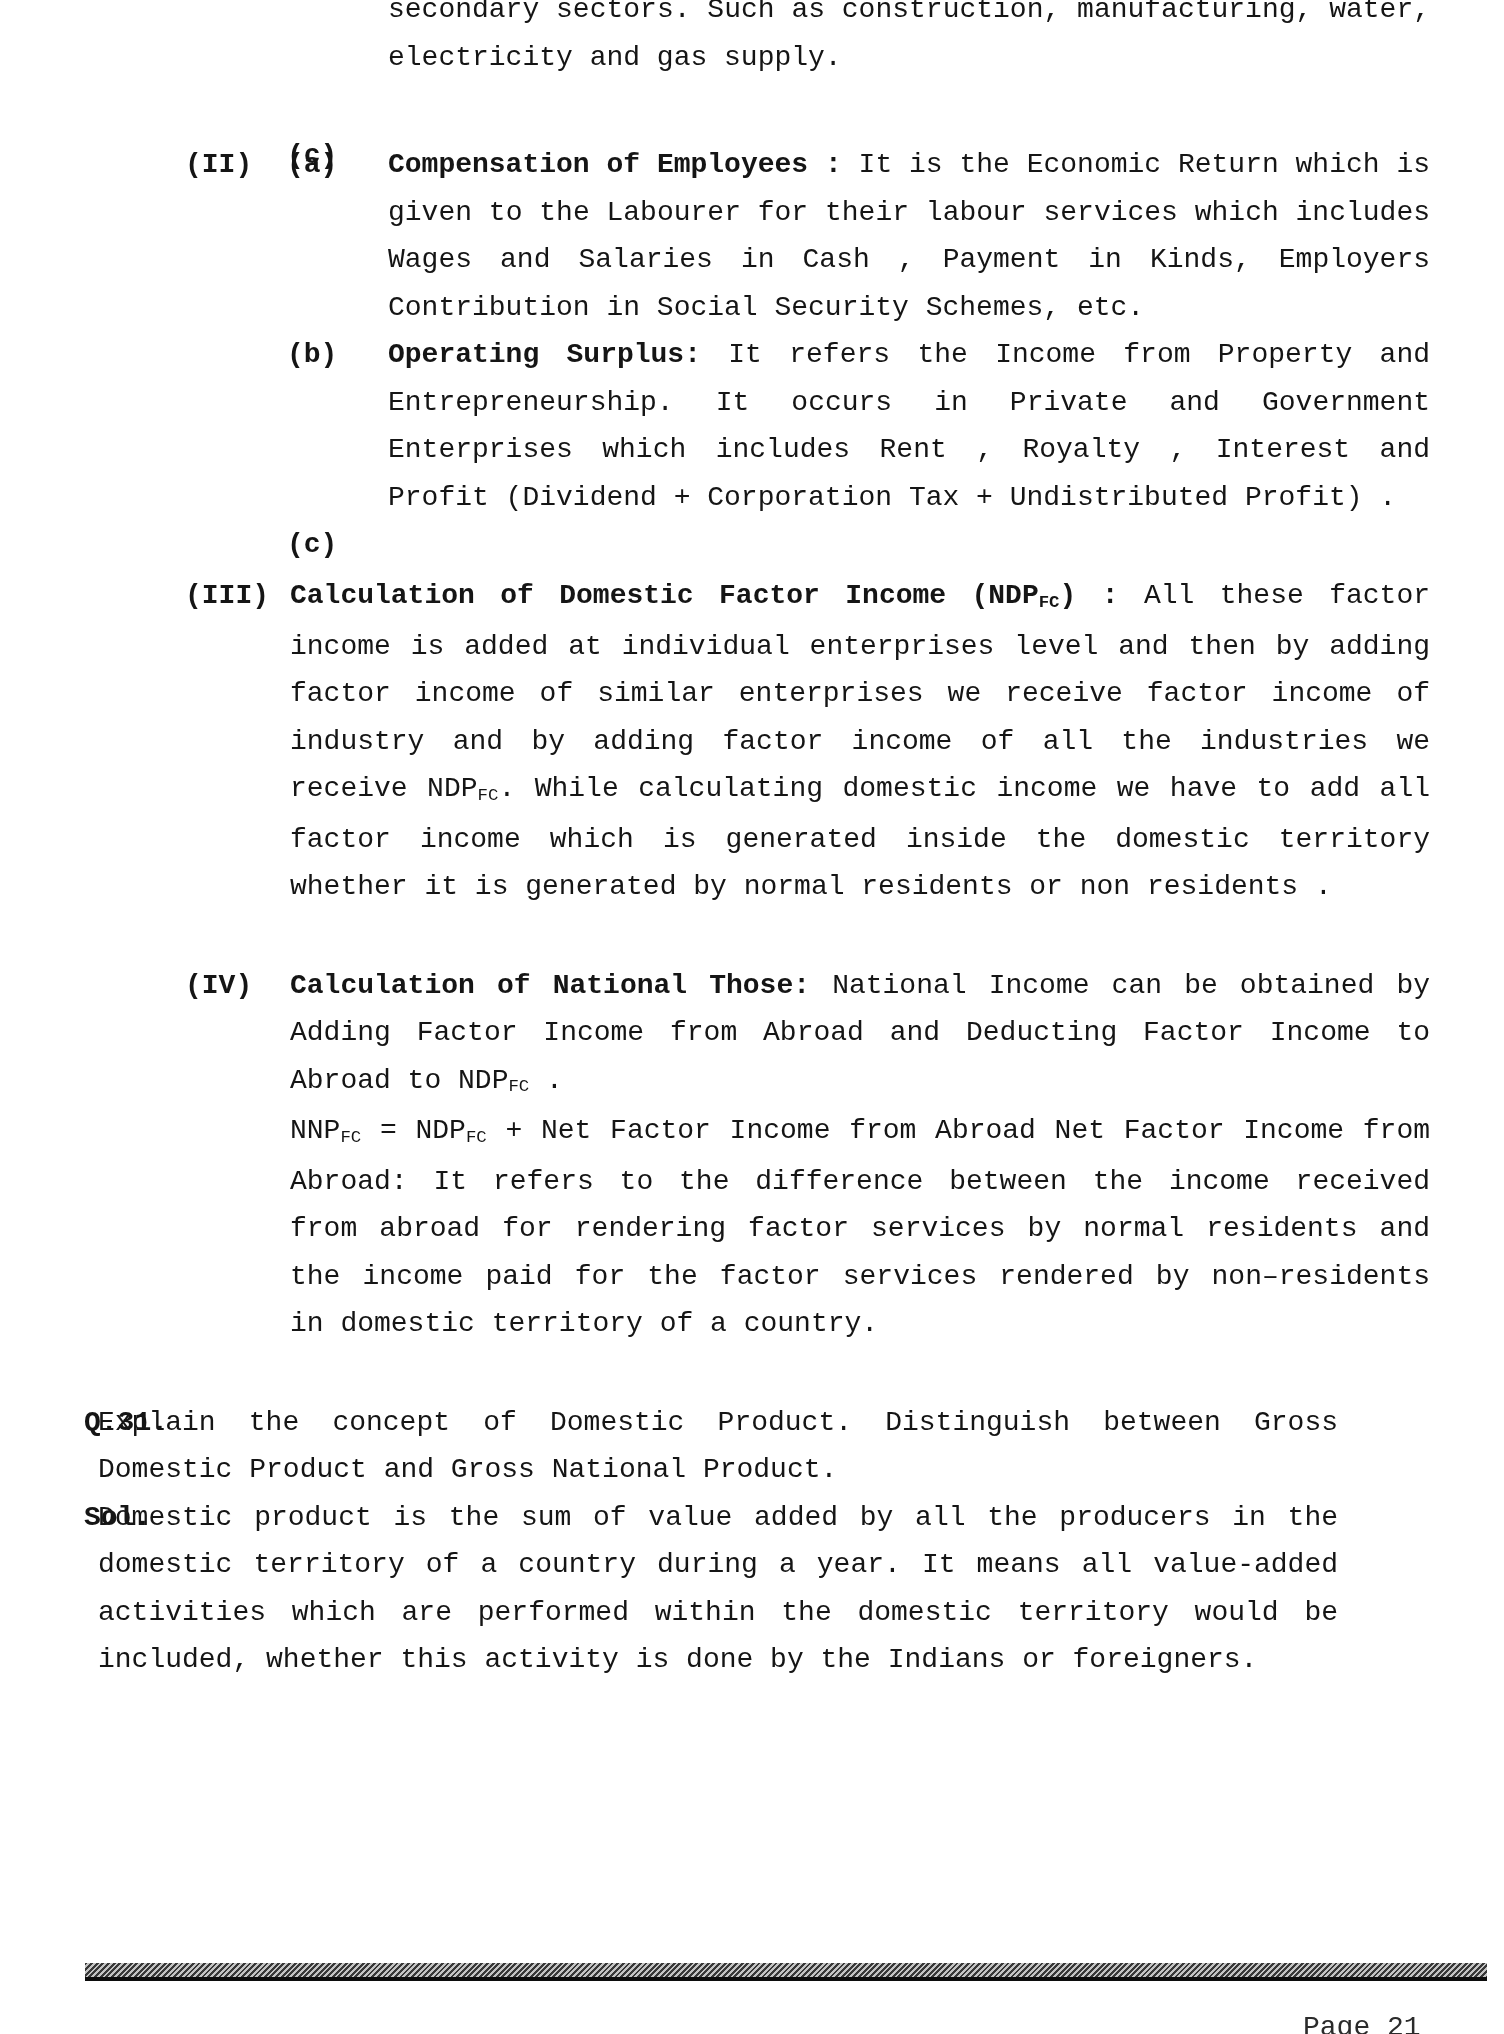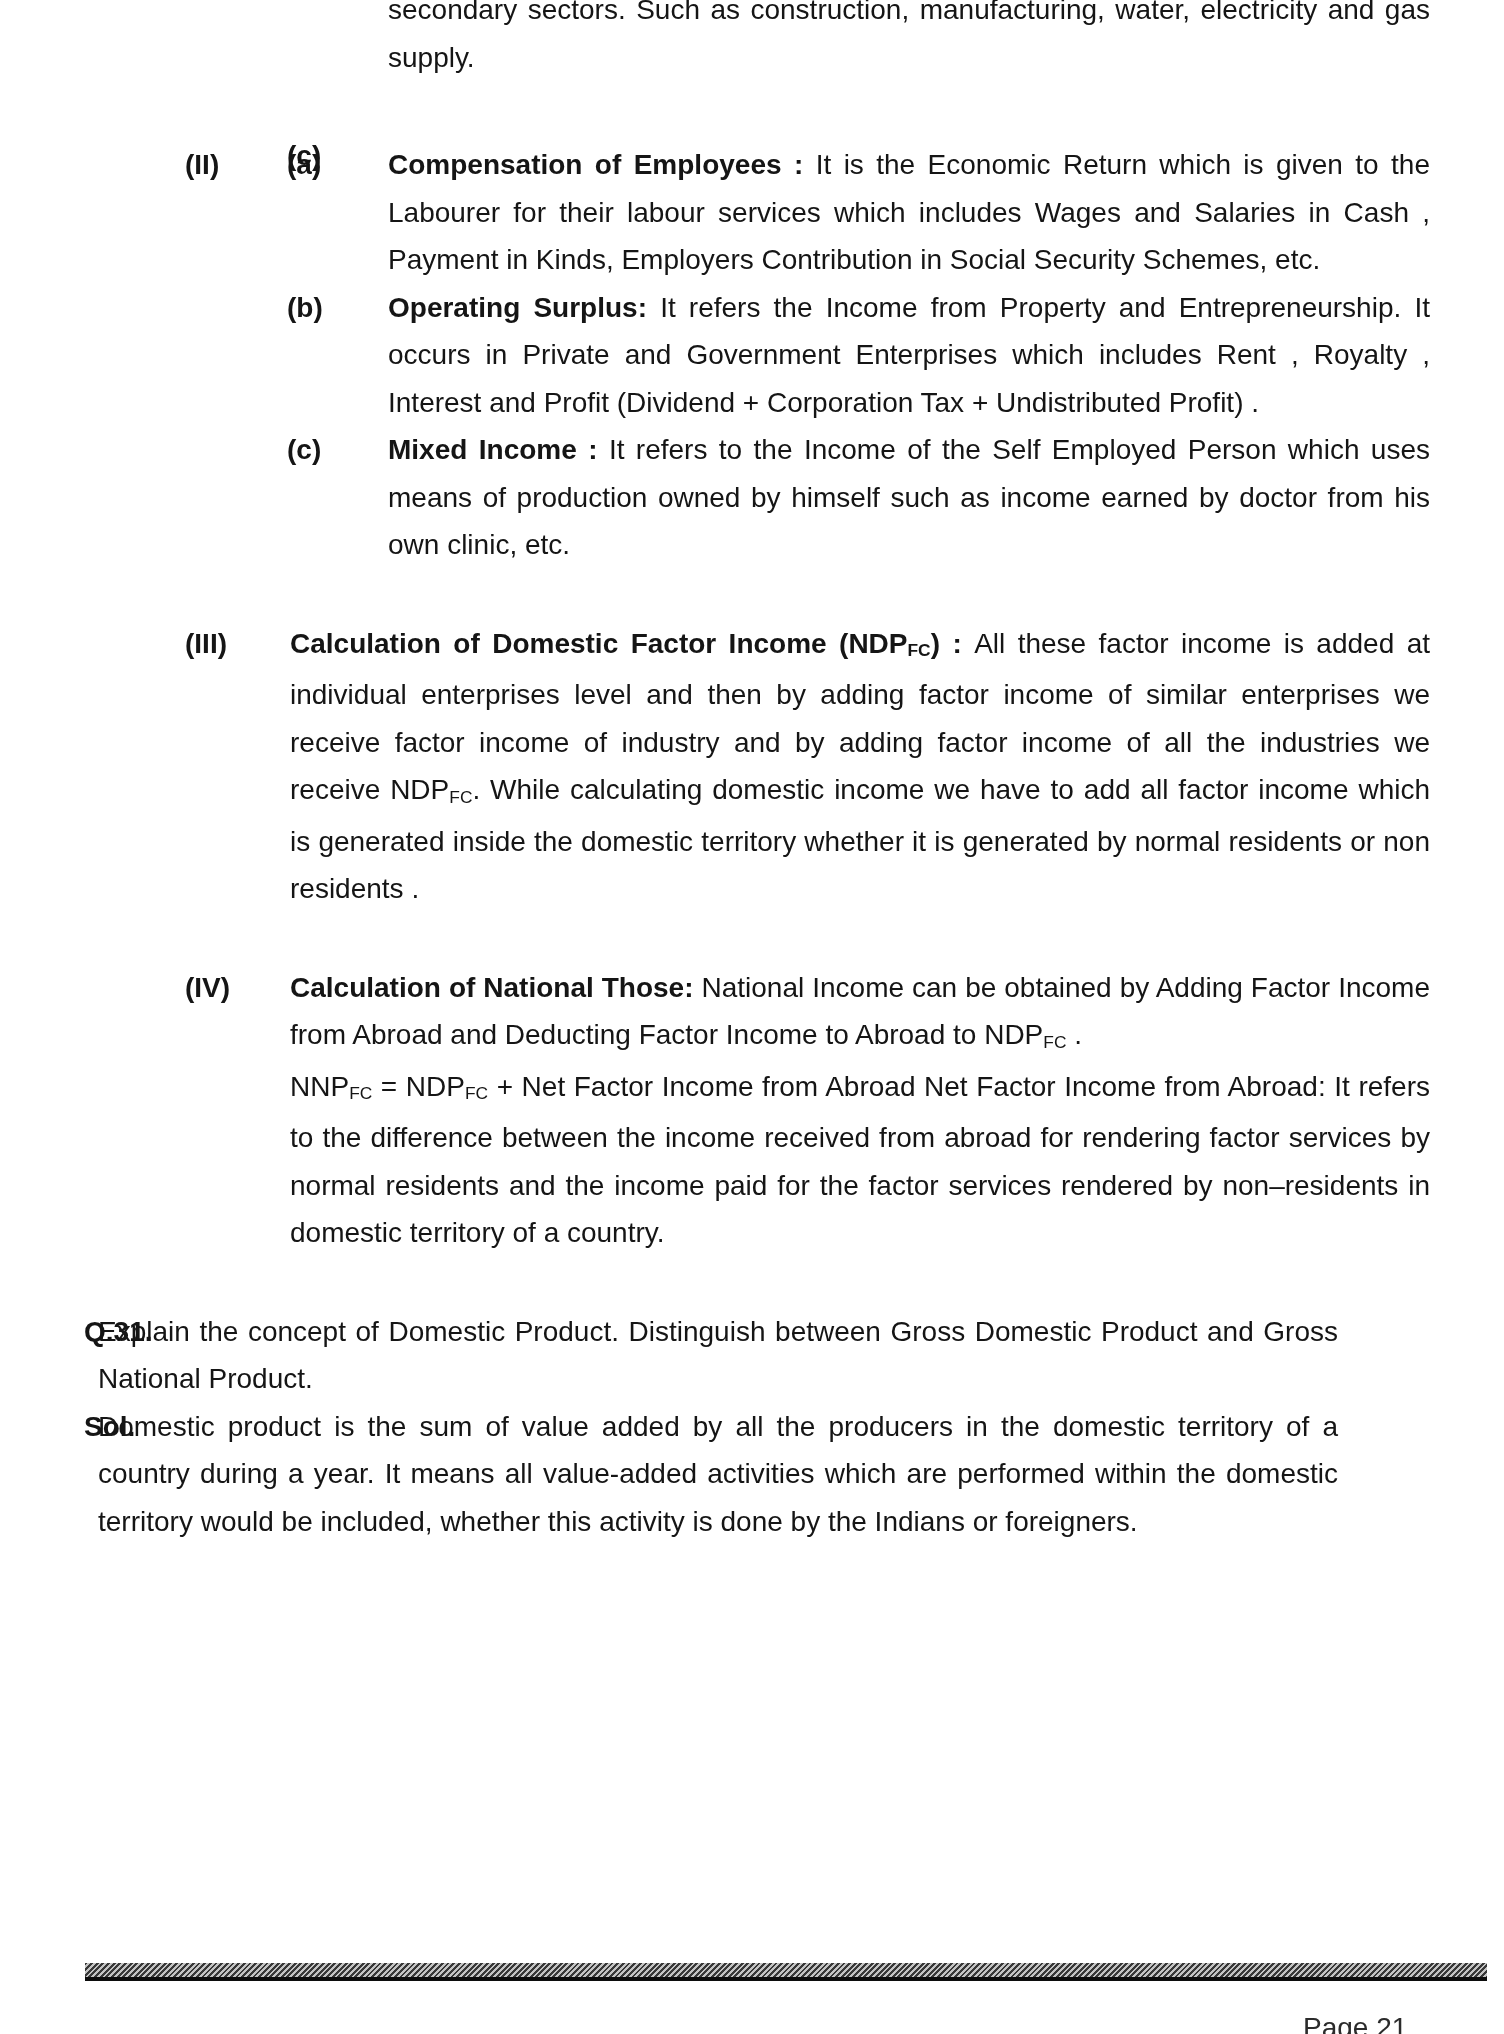--- a/index.html
+++ b/index.html
@@ -2,21 +2,21 @@
 <html><head>
 <meta charset="utf-8">
 <style>
   html, body { margin: 0; padding: 0; background: #ffffff; }
   .page {
     position: relative;
     width: 1504px;
     height: 2034px;
     background: #ffffff;
     overflow: hidden;
-    font-family: Liberation Sans, sans-serif;
+    font-family: Liberation Mono, monospace;
     font-size: 28px;
     line-height: 47.5px;
     color: #151515;
   }
   .content { position: absolute; top: 0; left: 0; width: 1504px; }
   .block { position: relative; }
   .block .marker {
     position: absolute;
     top: 0;
     font-weight: 700;
@@ -88,21 +88,20 @@
       <p class="text"><span class="b">Compensation of Employees : </span><span>It is the Economic Return which is given to the Labourer for their labour services which includes Wages and Salaries in Cash , Payment in Kinds, Employers Contribution in Social Security Schemes, etc.</span></p>
     </div>
 
     <div class="block l2">
       <span class="marker">(b)</span>
       <p class="text"><span class="b">Operating Surplus: </span><span>It refers the Income from Property and Entrepreneurship. It occurs in Private and Government Enterprises which includes Rent , Royalty , Interest and Profit (Dividend + Corporation Tax + Undistributed Profit) .</span></p>
     </div>
 
     <div class="block l2">
       <span class="marker">(c)</span>
-      <p class="text"><span class="b">Mixed Income : </span><span>It refers to the Income of the Self Employed Person which uses means of production owned by himself such as income earned by doctor from his own clinic, etc.</span></p>
     </div>
 
     <div class="block l1 gap-lg">
       <span class="marker">(III)</span>
       <p class="text"><span class="b">Calculation of Domestic Factor Income (NDP</span><span class="b sub">FC</span><span class="b">) : </span><span>All these factor income is added at individual enterprises level and then by adding factor income of similar enterprises we receive factor income of industry and by adding factor income of all the industries we receive NDP</span><span class="sub">FC</span><span>. While calculating domestic income we have to add all factor income which is generated inside the domestic territory whether it is generated by normal residents or non residents .</span></p>
     </div>
 
     <div class="block l1 gap-lg">
       <span class="marker">(IV)</span>
       <p class="text"><span class="b">Calculation of National Those: </span><span>National Income can be obtained by Adding Factor Income from Abroad and Deducting Factor Income to Abroad to NDP</span><span class="sub">FC</span><span> .</span></p>

